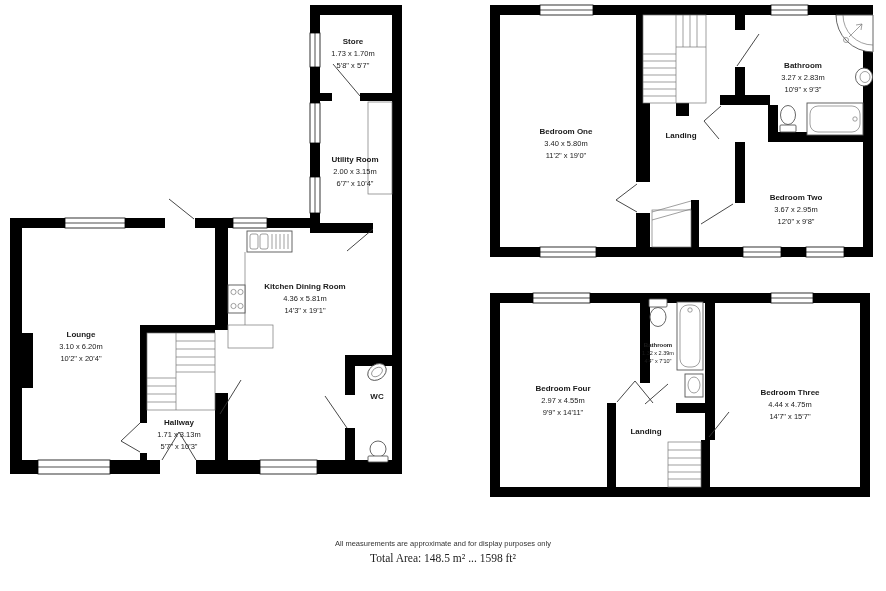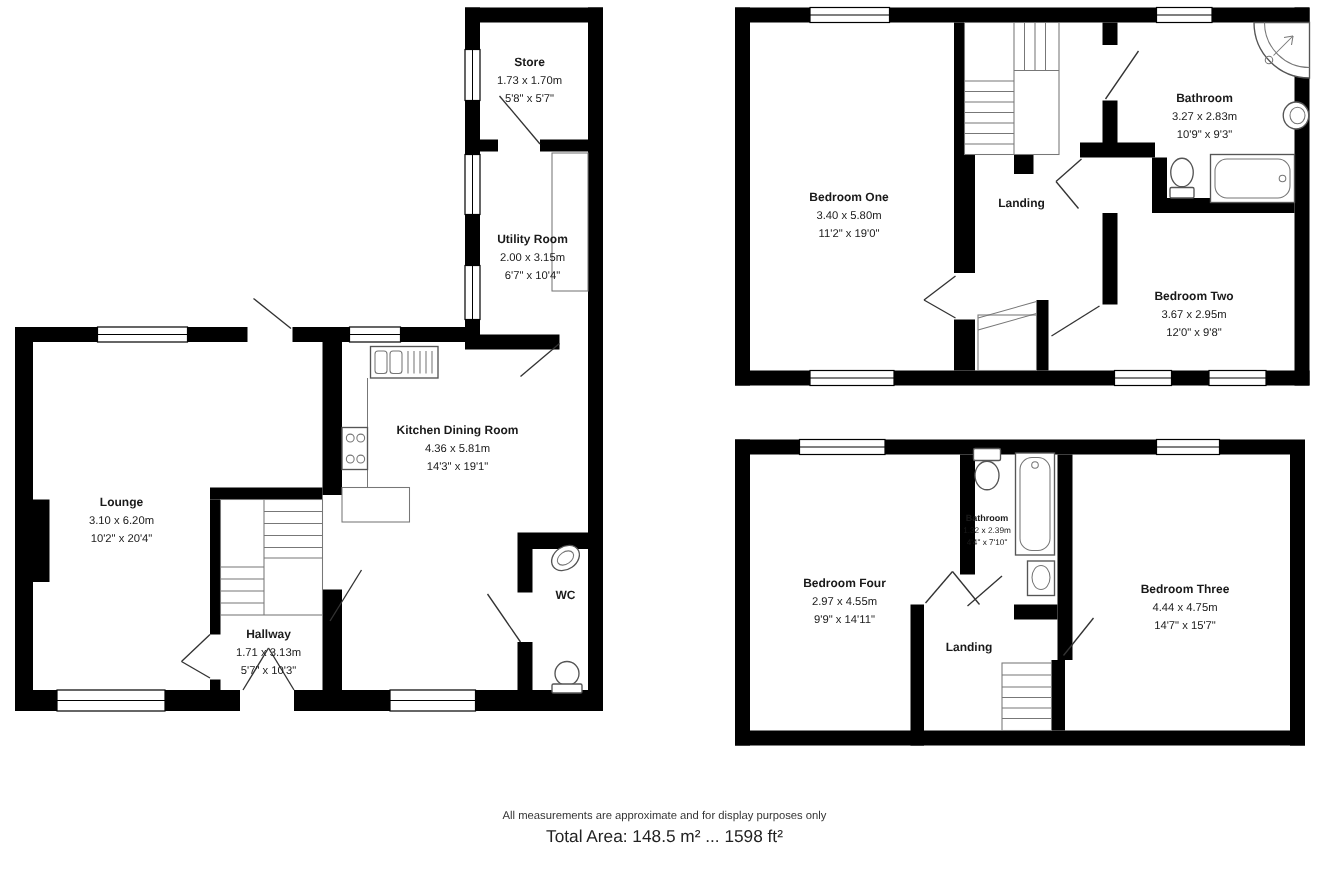--- a/index.html
+++ b/index.html
@@ -12,21 +12,21 @@
   .win{fill:#ffffff;stroke:#000000;stroke-width:0.8;}
   .winline{stroke:#000000;stroke-width:0.7;fill:none;}
   .door{stroke:#333333;stroke-width:0.9;fill:none;}
   .fix{stroke:#555555;stroke-width:0.9;fill:#ffffff;}
   .fixthin{stroke:#777777;stroke-width:0.7;fill:none;}
   .stair{stroke:#777777;stroke-width:0.7;fill:#ffffff;}
   .rname{font-size:8px;font-weight:bold;fill:#1a1a1a;text-anchor:middle;}
   .rdim{font-size:7.5px;fill:#1a1a1a;text-anchor:middle;}
   .rname-sm{font-size:6px;font-weight:bold;fill:#1a1a1a;text-anchor:middle;}
   .rdim-sm{font-size:5.5px;fill:#1a1a1a;text-anchor:middle;}
-  .footer-main{position:absolute;top:552px;left:0;width:100%;text-align:center;font-size:11.5px;color:#222222;}
+  .footer-main{position:absolute;top:552px;left:0;width:100%;text-align:center;font-size:11.5px;color:#222222;font-family:Liberation Serif, serif;}
   .footer-sub{position:absolute;top:539px;left:0;width:100%;text-align:center;font-size:7.5px;color:#333333;}
 </style>
 </head>
 <body>
 
 <svg id="gf" width="443" height="500" viewBox="0 0 443 500">
   <g>
 
     <rect class="wall" x="310" y="5" width="92" height="10"></rect>
     <rect class="wall" x="310" y="5" width="10" height="28"></rect>

